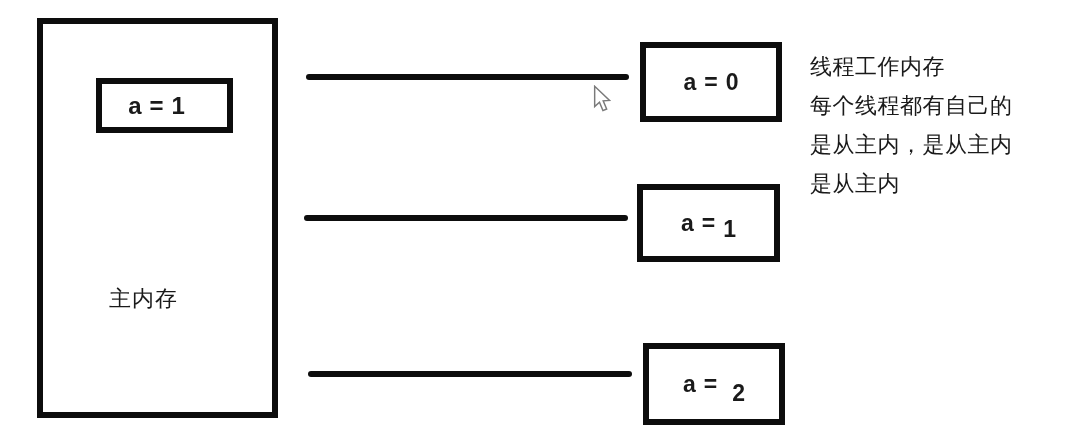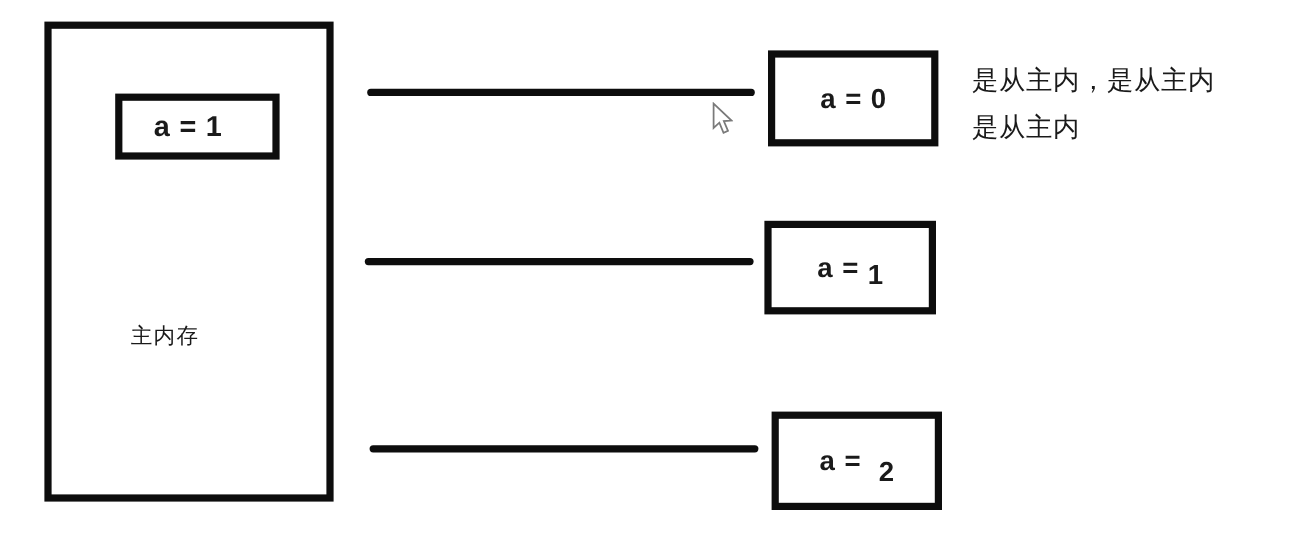--- a/index.html
+++ b/index.html
@@ -26,22 +26,22 @@
   .main-var-box {
     position: absolute;
     left: 53px; top: 54px;           
     width: 137px; height: 55px;
     border: 6px solid #0d0d0d;
     display: flex; align-items: center; justify-content: center;
     padding-right: 16px;
   }
   .main-memory-label {
     position: absolute;
-    left: 66px; top: 244px;          
-    font-size: 18px;
+    left: 66px; top: 260px;          
+    font-size: 22px;
     color: #1a1a1a;
     letter-spacing: 1px;
     white-space: nowrap;
   }
 
   
   .var-text {
     display: flex; align-items: center; gap: 8px;
     font-size: 24px; font-weight: 600; color: #1a1a1a;
     line-height: 1;
@@ -128,20 +128,22 @@
 
   <div class="thread-box thread-box-2">
     <div class="var-text">
       <span>a</span>
       <span>=</span>
       <span class="var-value">2</span>
     </div>
   </div>
 
   <div class="annotation">
+    <div>线程工作内存</div>
+    <div>每个线程都有自己的</div>
     <div>是从主内，是从主内</div>
     <div>是从主内</div>
   </div>
 
   <div class="cursor">
     <svg width="18" height="28" viewBox="0 0 13 21" xmlns="http://www.w3.org/2000/svg">
       <path d="M1 1 L1 16.2 L4.6 12.9 L7.2 19.2 L10 18 L7.4 11.9 L12.2 11.6 Z" fill="#ffffff" stroke="#7a7a7a" stroke-width="1.1" stroke-linejoin="miter"></path>
     </svg>
   </div>
 

